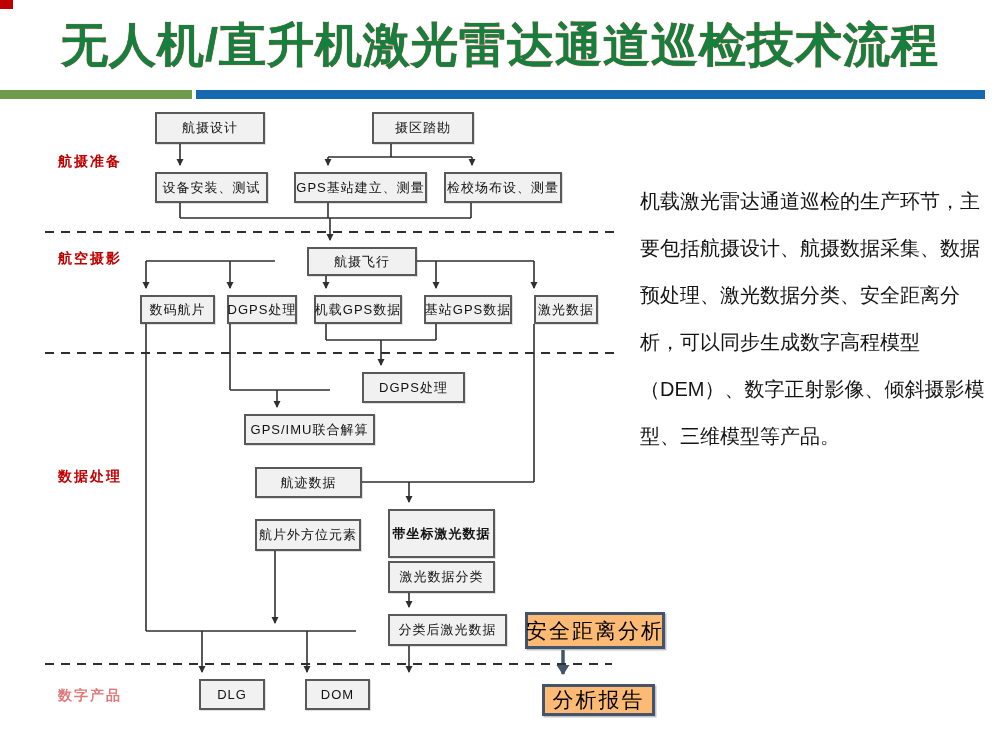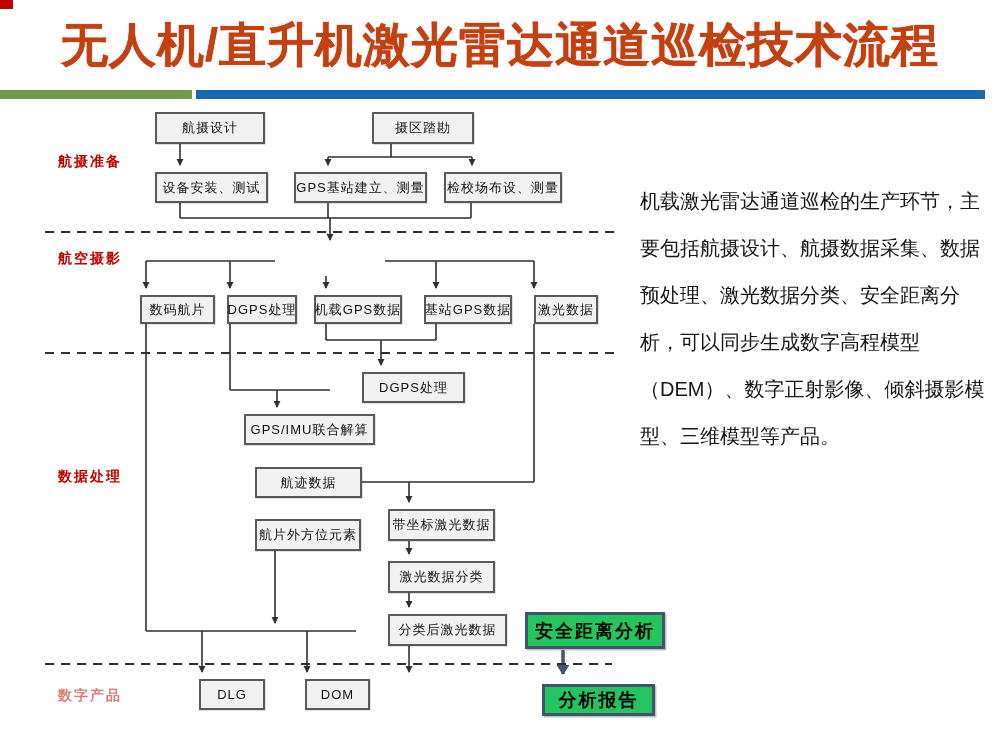--- a/index.html
+++ b/index.html
@@ -23,42 +23,42 @@
   #connectors{position:absolute;left:0;top:0;z-index:1;}
   .node{
     position:absolute;z-index:2;box-sizing:border-box;
     background:#f1f1f1;border:2px solid #595959;
     display:flex;align-items:center;justify-content:center;
     font-size:13px;color:#111;letter-spacing:1px;white-space:nowrap;
     box-shadow:1px 1px 0 rgba(0,0,0,0.12);
     margin-left:32px;
   }
   .node.special{
-    background:#22c55e;border:3px solid #44546a;
-    font-size:18px;font-weight:bold;letter-spacing:2px;color:#000;
+    background:#fdba74;border:3px solid #44546a;
+    font-size:21px;font-weight:normal;letter-spacing:2px;color:#000;
     box-shadow:1.5px 1.5px 0 rgba(68,84,106,0.35);
   }
   .section-label{
     position:absolute;z-index:2;font-size:14px;font-weight:bold;color:#c00000;
     letter-spacing:2px;white-space:nowrap;
   }
   #section-products{color:#e07a7a;}
   
   #description{
     position:absolute;left:640px;top:178px;width:352px;z-index:2;
     font-size:20px;line-height:47px;color:#141414;text-align:left;
   }
 </style>
 </head>
 <body>
 
 <div id="slide">
 
   <div id="corner-accent"></div>
-  <div id="page-title" style="color: #c2410c;">无人机/直升机激光雷达通道巡检技术流程</div>
+  <div id="page-title" style="color: #15803d;">无人机/直升机激光雷达通道巡检技术流程</div>
   <div id="bar-green" class="accent-bar" style="background: rgb(110, 155, 76);"></div>
   <div id="bar-blue" class="accent-bar" style="background: rgb(22, 104, 176);"></div>
 
   <svg id="connectors" width="1000" height="750" viewBox="0 0 1000 750">
     <defs>
       <marker id="ah" markerWidth="9" markerHeight="9" refX="6" refY="3.5" orient="auto" markerUnits="userSpaceOnUse">
         <path d="M0,0 L7,3.5 L0,7 Z" fill="#2f2f2f"></path>
       </marker>
       <marker id="ahBold" markerWidth="12" markerHeight="12" refX="8" refY="5" orient="auto" markerUnits="userSpaceOnUse">
         <path d="M0,0 L9,5 L0,10 Z" fill="#000000"></path>
@@ -129,30 +129,31 @@
   <div class="section-label" style="left:58px;top:153px;">航摄准备</div>
   <div class="section-label" style="left:58px;top:250px;">航空摄影</div>
   <div class="section-label" style="left:58px;top:468px;">数据处理</div>
   <div class="section-label" id="section-products" style="left: 58px; top: 687px; color: rgb(224, 122, 122);">数字产品</div>
 
   <div class="node" style="left:123px;top:112px;width:110px;height:32px;">航摄设计</div>
   <div class="node" style="left:340px;top:112px;width:102px;height:32px;">摄区踏勘</div>
   <div class="node" style="left:123px;top:172px;width:113px;height:31px;">设备安装、测试</div>
   <div class="node" style="left:262px;top:172px;width:133px;height:31px;">GPS基站建立、测量</div>
   <div class="node" style="left:412px;top:172px;width:118px;height:31px;">检校场布设、测量</div>
+  <div class="node" style="left:275px;top:247px;width:110px;height:29px;">航摄飞行</div>
   <div class="node" style="left:108px;top:295px;width:75px;height:29px;">数码航片</div>
   <div class="node" style="left:195px;top:295px;width:70px;height:29px;">DGPS处理</div>
   <div class="node" style="left:282px;top:295px;width:88px;height:29px;">机载GPS数据</div>
   <div class="node" style="left:392px;top:295px;width:88px;height:29px;">基站GPS数据</div>
   <div class="node" style="left:502px;top:295px;width:64px;height:29px;">激光数据</div>
   <div class="node" style="left:330px;top:372px;width:103px;height:31px;">DGPS处理</div>
   <div class="node" style="left:212px;top:414px;width:131px;height:31px;">GPS/IMU联合解算</div>
   <div class="node" style="left:223px;top:467px;width:107px;height:31px;">航迹数据</div>
   <div class="node" style="left:223px;top:519px;width:106px;height:32px;">航片外方位元素</div>
-  <div class="node" style="left:356px;top:509px;width:107px;height:32px;">带坐标激光数据</div>
+  <div class="node" style="left:356px;top:509px;width:107px;height:49px;font-weight:bold;">带坐标激光数据</div>
   <div class="node" style="left:356px;top:561px;width:107px;height:32px;">激光数据分类</div>
   <div class="node" style="left:356px;top:614px;width:119px;height:32px;">分类后激光数据</div>
   <div class="node" style="left:167px;top:679px;width:66px;height:31px;">DLG</div>
   <div class="node" style="left:273px;top:679px;width:65px;height:31px;">DOM</div>
   <div class="node special" style="left:493px;top:612px;width:140px;height:37px;">安全距离分析</div>
   <div class="node special" style="left:510px;top:684px;width:113px;height:32px;">分析报告</div>
 
   <div id="description">机载激光雷达通道巡检的生产环节，主要包括航摄设计、航摄数据采集、数据预处理、激光数据分类、安全距离分析，可以同步生成数字高程模型（DEM）、数字正射影像、倾斜摄影模型、三维模型等产品。</div>
 
 </div>

